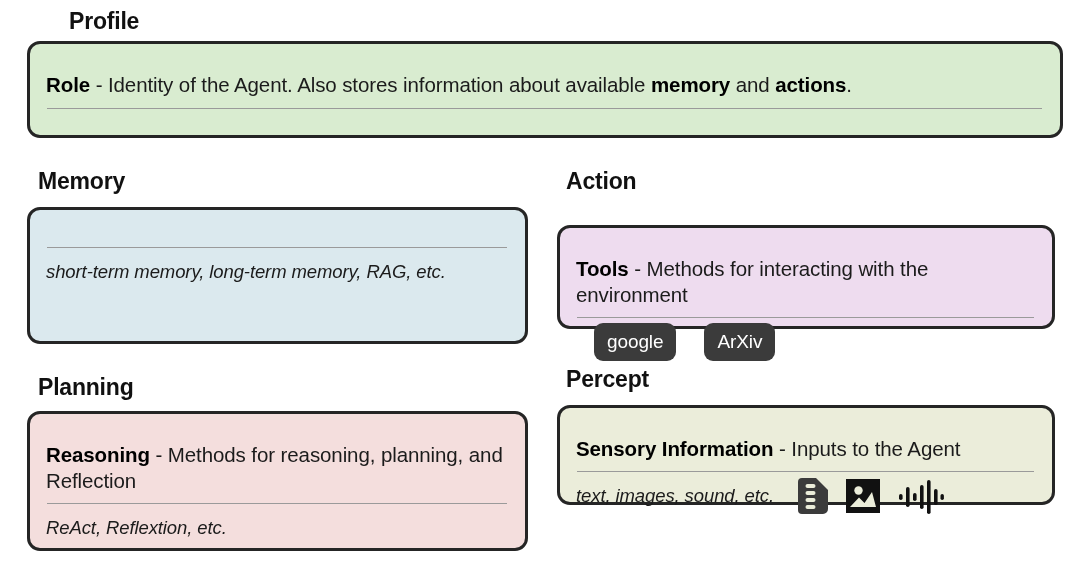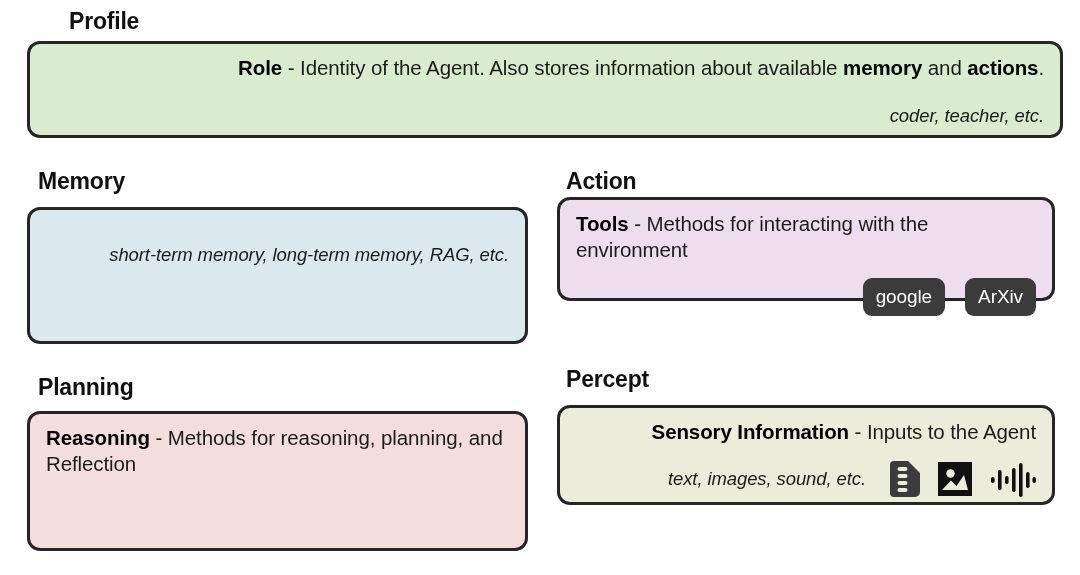--- a/index.html
+++ b/index.html
@@ -33,24 +33,23 @@
     letter-spacing: -0.2px;
     white-space: nowrap;
   }
 
   
   .card {
     position: absolute;
     box-sizing: border-box;
     border: 3px solid #252525;
     border-radius: 13px;
-    padding: 11px 16px 10px 16px;
+    padding: 28px 16px 10px 16px;
     display: flex;
     flex-direction: column;
-    align-items: flex-end;
   }
 
   .card-desc {
     font-size: 20.5px;
     line-height: 26px;
     color: #1b1b1b;
     letter-spacing: -0.1px;
   }
   .card-desc b {
     font-weight: bold;
@@ -76,21 +75,21 @@
     line-height: 24px;
     color: #1b1b1b;
     letter-spacing: -0.1px;
     white-space: nowrap;
   }
 
   
   .chips {
     display: flex;
     align-items: center;
-    gap: 20px;
+    gap: 28px;
     margin-left: 18px;
   }
   .chip {
     background: #3b3b3b;
     color: #ffffff;
     border-radius: 9px;
     font-size: 19px;
     line-height: 19px;
     font-weight: normal;
     padding: 9px 13px 10px 13px;
@@ -110,21 +109,21 @@
   
   #title-profile  { left: 42px;  top: 8px; margin-left: 27px;  }
   #card-profile   { left: 27px;  top: 41px;  width: 1036px; height: 97px;
                     background: #d9ecd0; }
 
   #title-memory   { left: 38px;  top: 168px; }
   #card-memory    { left: 27px;  top: 207px; width: 501px; height: 137px;
                     background: #dbe9ee; }
 
   #title-action   { left: 566px; top: 168px; }
-  #card-action    { left: 557px; top: 197px; width: 498px; height: 104px;
+  #card-action    { left: 557px; top: 225px; width: 498px; height: 104px;
                     background: #eedcef; }
 
   #title-planning { left: 38px;  top: 374px; }
   #card-planning  { left: 27px;  top: 405px; width: 501px; height: 140px;
                     background: #f4dedd; margin-top: 6px; }
 
   #title-percept  { left: 566px; top: 366px; }
   #card-percept   { left: 557px; top: 405px; width: 498px; height: 100px;
                     background: #ebedda; }
 
@@ -136,23 +135,20 @@
 
 <div class="canvas">
 
   <div class="section-title" id="title-profile">Profile</div>
 
   <div class="card" id="card-profile">
     <div class="card-desc">
       <b>Role</b><span> - </span><span>Identity of the Agent. Also stores information about available </span><b>memory</b><span> and </span><b>actions</b><span>.</span>
     </div>
     <div class="divider"></div>
-    <div class="card-footer">
-      <div class="examples">coder, teacher, etc.</div>
-    </div>
   </div>
 
   <div class="section-title" id="title-memory">Memory</div>
 
   <div class="card" id="card-memory">
     <div class="divider"></div>
     <div class="card-footer">
       <div class="examples">short-term memory, long-term memory, RAG, etc.</div>
     </div>
   </div>
@@ -172,20 +168,23 @@
     </div>
   </div>
 
   <div class="section-title" id="title-planning">Planning</div>
 
   <div class="card" id="card-planning">
     <div class="card-desc">
       <b>Reasoning</b><span> - </span><span>Methods for reasoning, planning, and Reflection</span>
     </div>
     <div class="divider"></div>
+    <div class="card-footer">
+      <div class="examples">ReAct, Reflextion, etc.</div>
+    </div>
   </div>
 
   <div class="section-title" id="title-percept">Percept</div>
 
   <div class="card" id="card-percept">
     <div class="card-desc">
       <b>Sensory Information</b><span> - </span><span>Inputs to the Agent</span>
     </div>
     <div class="divider"></div>
     <div class="card-footer">

